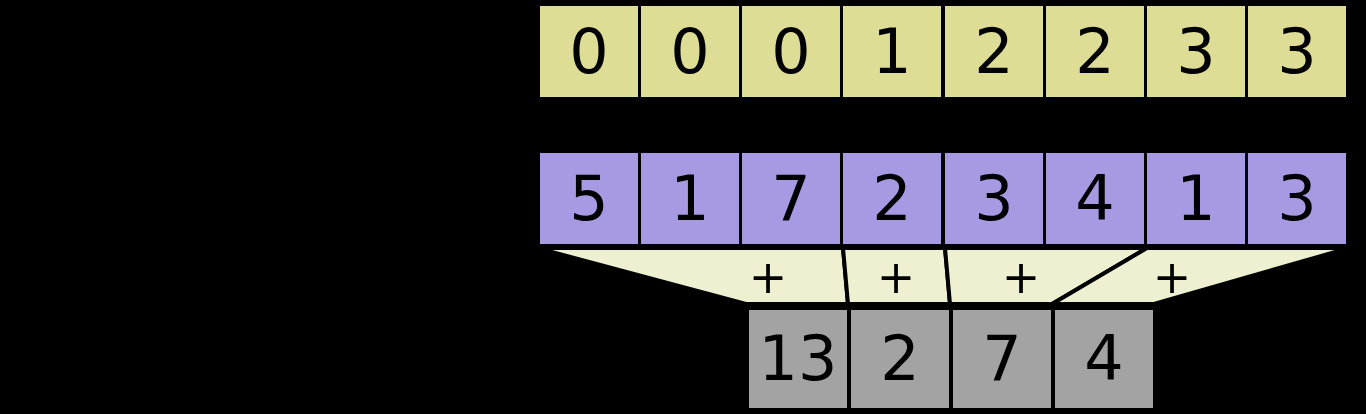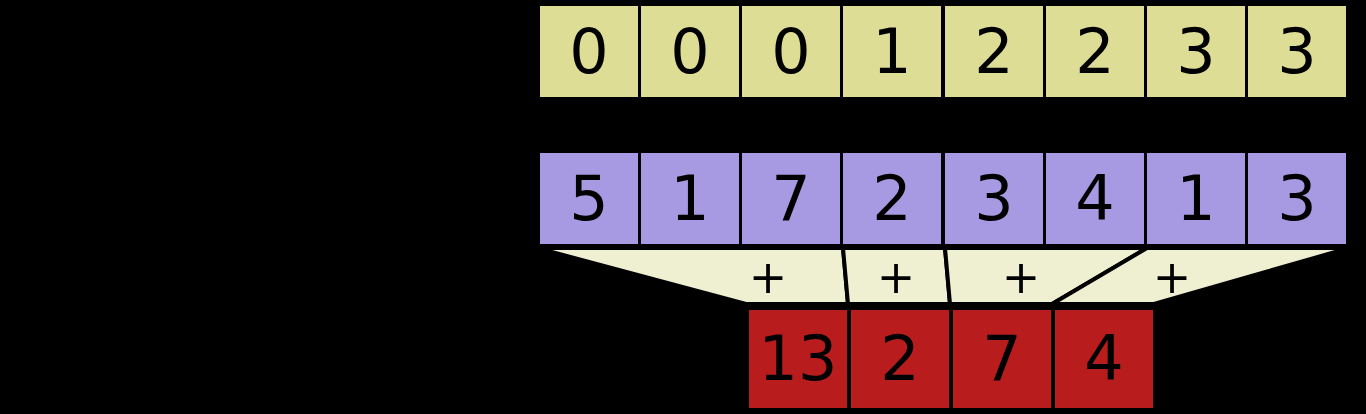--- a/index.html
+++ b/index.html
@@ -29,21 +29,21 @@
   }
   .row-segids .cell {
     background: #dedd96;
     font-size: 62px;
   }
   .row-values .cell {
     background: #a79ae2;
     font-size: 62px;
   }
   .row-output .cell {
-    background: #b91c1c;
+    background: #a3a3a3;
     font-size: 62px;
   }
   #funnel-layer {
     position: absolute;
     left: 0;
     top: 0;
     width: 1366px;
     height: 414px;
     pointer-events: none;
   }

